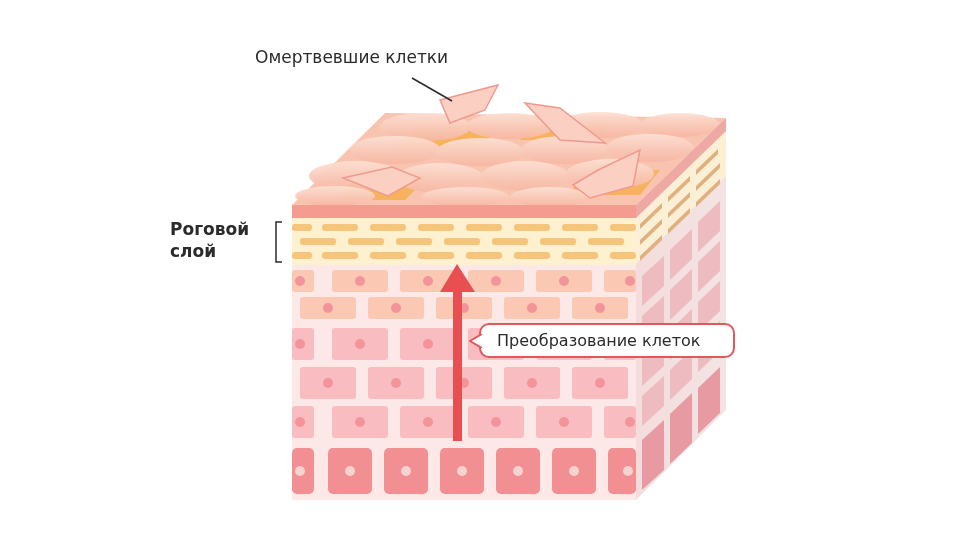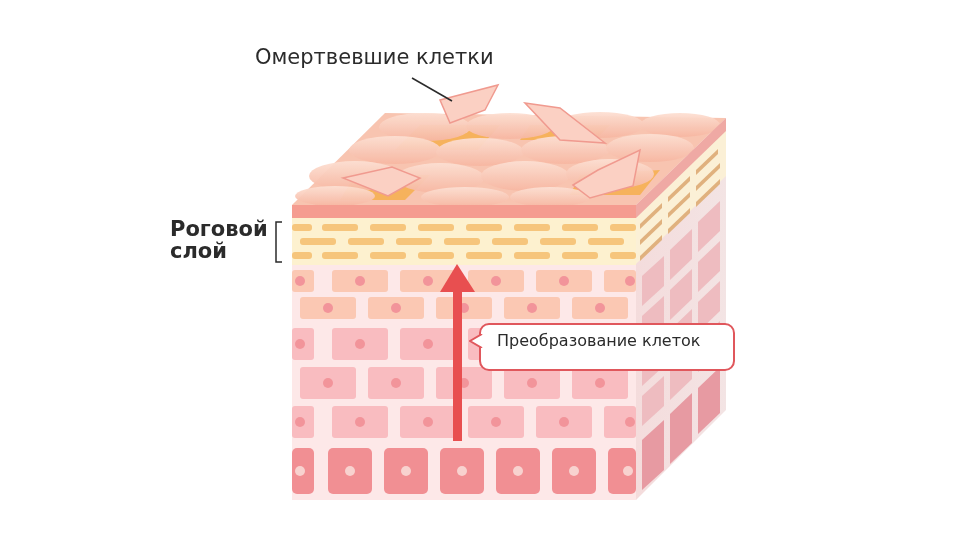--- a/index.html
+++ b/index.html
@@ -1,21 +1,21 @@
 <!DOCTYPE html>
 <html><head>
 <meta charset="utf-8">
 <style>
   html, body { margin:0; padding:0; background:#ffffff; }
   body { width:971px; height:545px; position:relative; overflow:hidden; font-family:"DejaVu Sans", "Liberation Sans", sans-serif; }
   svg.diagram { position:absolute; left:0; top:0; }
-  .label { position:absolute; color:#2b2b2b; font-size:21px; line-height:22px; white-space:nowrap; }
+  .label { position:absolute; color:#2b2b2b; font-size:17px; line-height:22px; white-space:nowrap; }
   .label-dead { left:255px; top:46px; }
   .label-horny { left:170px; top:218px;font-weight:bold; }
-  .callout { position:absolute; left:479px; top:323px; width:256px; height:48px; background:#fff; border:2px solid #e0575c; border-radius:10px; box-sizing:border-box; }
+  .callout { position:absolute; left:479px; top:323px; width:256px; height:35px; background:#fff; border:2px solid #e0575c; border-radius:10px; box-sizing:border-box; }
   .callout-text { position:absolute; left:16px; top:6px; color:#2b2b2b; font-size:16px; line-height:20px; white-space:nowrap; }
   .callout-tail { position:absolute; left:-12px; top:9px; width:14px; height:14px; }
 </style>
 </head>
 <body>
 
 <svg class="diagram" width="971" height="545" viewBox="0 0 971 545" xmlns="http://www.w3.org/2000/svg">
   <defs>
     <linearGradient id="scaleGrad" x1="0" y1="0" x2="0" y2="1">
       <stop offset="0" stop-color="#fde0d3"></stop>

